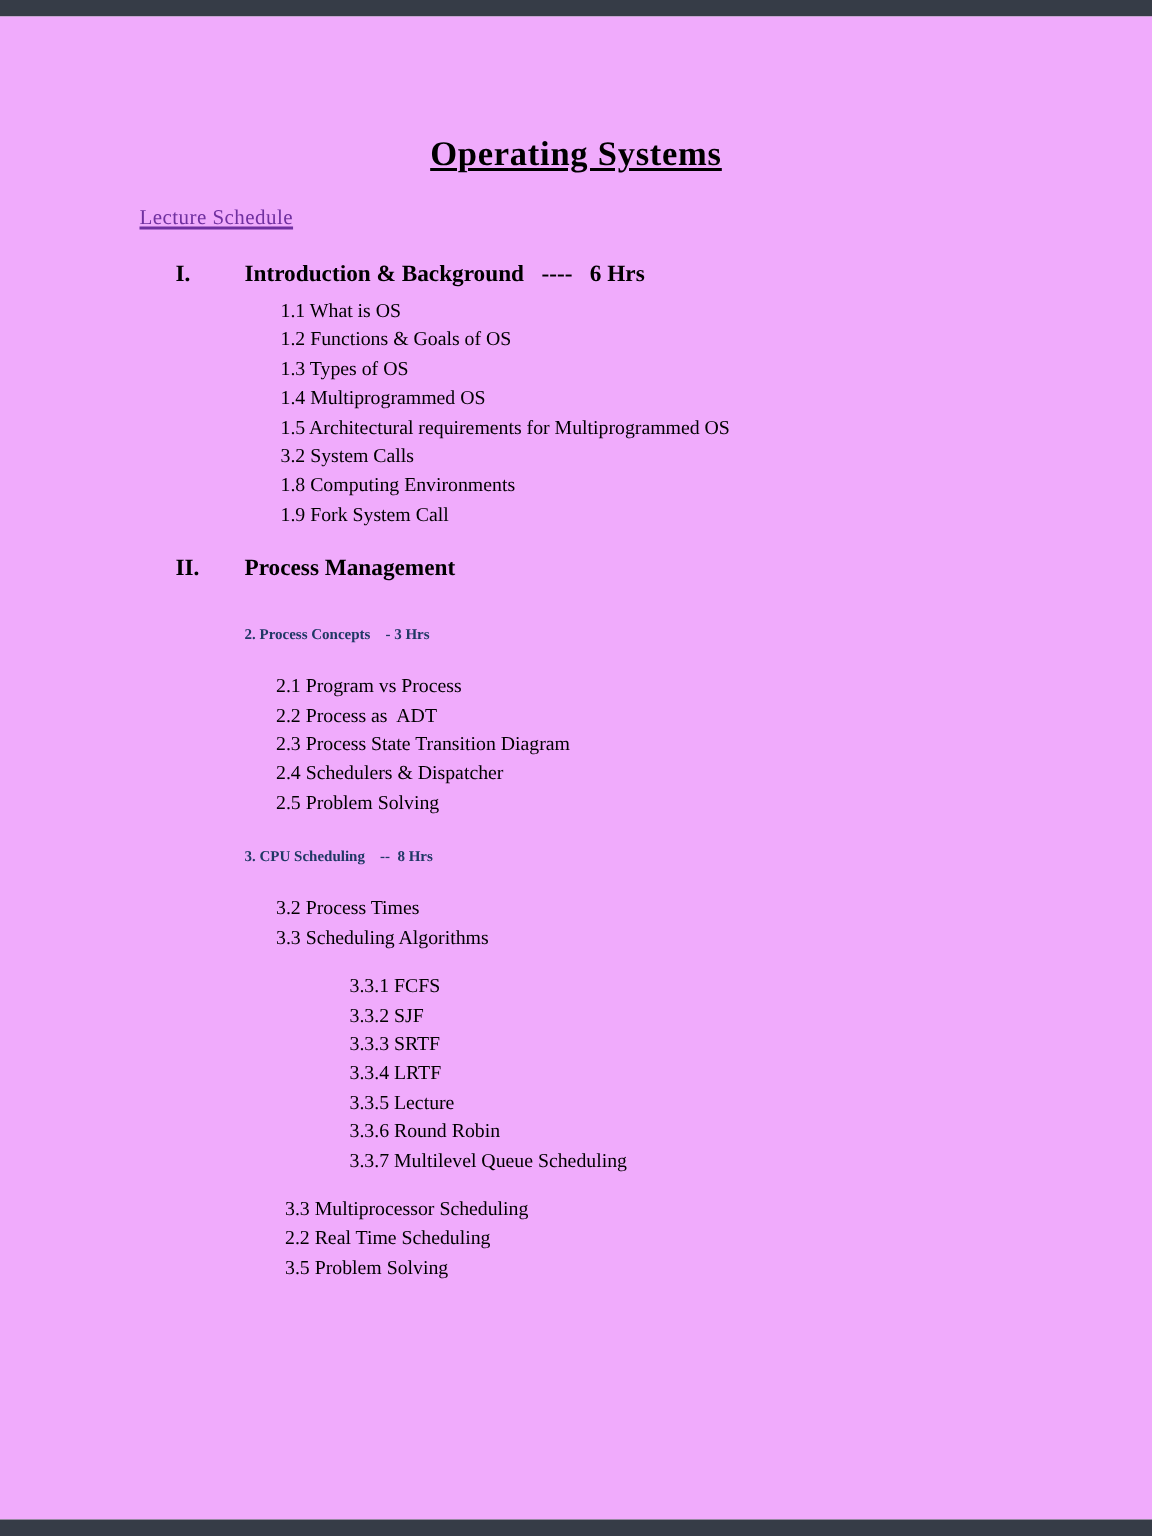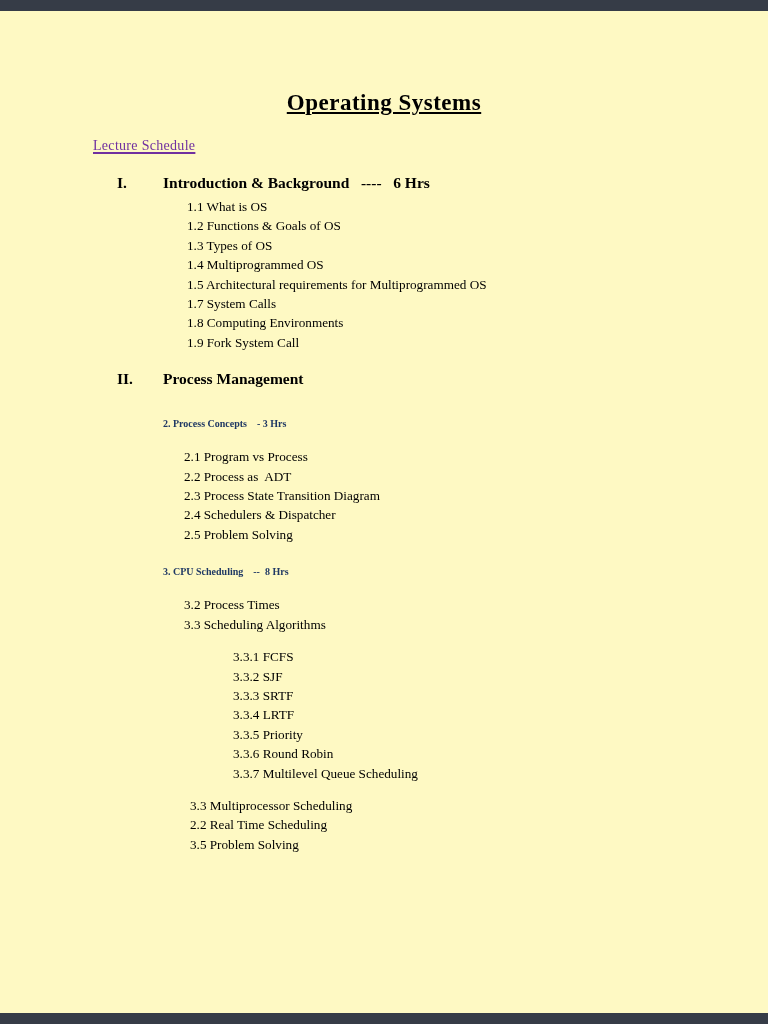--- a/index.html
+++ b/index.html
@@ -20,21 +20,21 @@
   }
   .viewer-bar.top { top: 0; }
   .viewer-bar.bottom { bottom: 0; }
 
   .page {
     position: absolute;
     top: 11px;
     left: 0;
     width: 768px;
     height: 1002px;
-    background: #fef9c3;
+    background: #f0abfc;
   }
 
   .pre { white-space: pre-wrap; }
 
   .doc-title-wrap {
     margin-top: 79px;           
     text-align: center;
   }
   .doc-title {
     font-size: 23px;
@@ -105,21 +105,21 @@
     <span class="roman-numeral pre">I.</span>
     <span class="roman-text pre">Introduction &amp; Background   ----   6 Hrs</span>
   </div>
 
   <div class="items level-1">
     <div class="item pre">1.1 What is OS</div>
     <div class="item pre">1.2 Functions &amp; Goals of OS</div>
     <div class="item pre">1.3 Types of OS</div>
     <div class="item pre">1.4 Multiprogrammed OS</div>
     <div class="item pre">1.5 Architectural requirements for Multiprogrammed OS</div>
-    <div class="item pre">1.7 System Calls</div>
+    <div class="item pre">3.2 System Calls</div>
     <div class="item pre">1.8 Computing Environments</div>
     <div class="item pre">1.9 Fork System Call</div>
   </div>
 
   <div class="roman-row">
     <span class="roman-numeral pre">II.</span>
     <span class="roman-text pre">Process Management</span>
   </div>
 
   <div class="sub-heading concepts pre">2. Process Concepts    - 3 Hrs</div>
@@ -137,21 +137,21 @@
   <div class="items level-2a">
     <div class="item pre">3.2 Process Times</div>
     <div class="item pre">3.3 Scheduling Algorithms</div>
   </div>
 
   <div class="items level-3">
     <div class="item pre">3.3.1 FCFS</div>
     <div class="item pre">3.3.2 SJF</div>
     <div class="item pre">3.3.3 SRTF</div>
     <div class="item pre">3.3.4 LRTF</div>
-    <div class="item pre">3.3.5 Priority</div>
+    <div class="item pre">3.3.5 Lecture</div>
     <div class="item pre">3.3.6 Round Robin</div>
     <div class="item pre">3.3.7 Multilevel Queue Scheduling</div>
   </div>
 
   <div class="items level-2b">
     <div class="item pre">3.3 Multiprocessor Scheduling</div>
     <div class="item pre">2.2 Real Time Scheduling</div>
     <div class="item pre">3.5 Problem Solving</div>
   </div>
 

